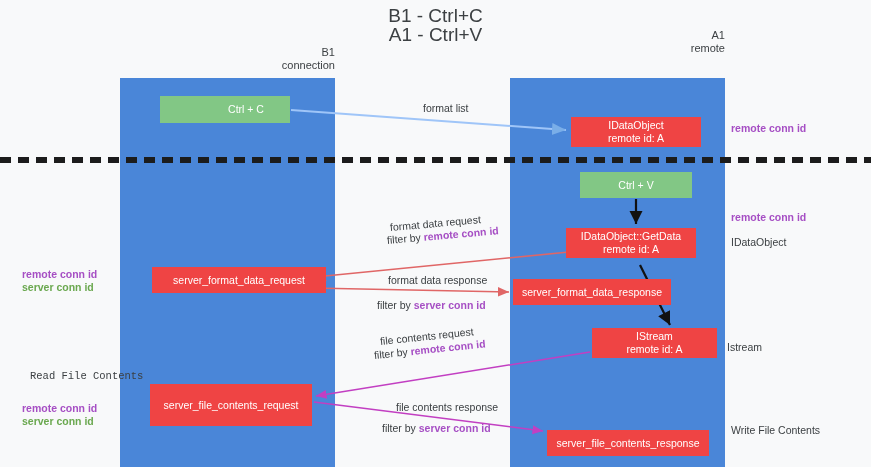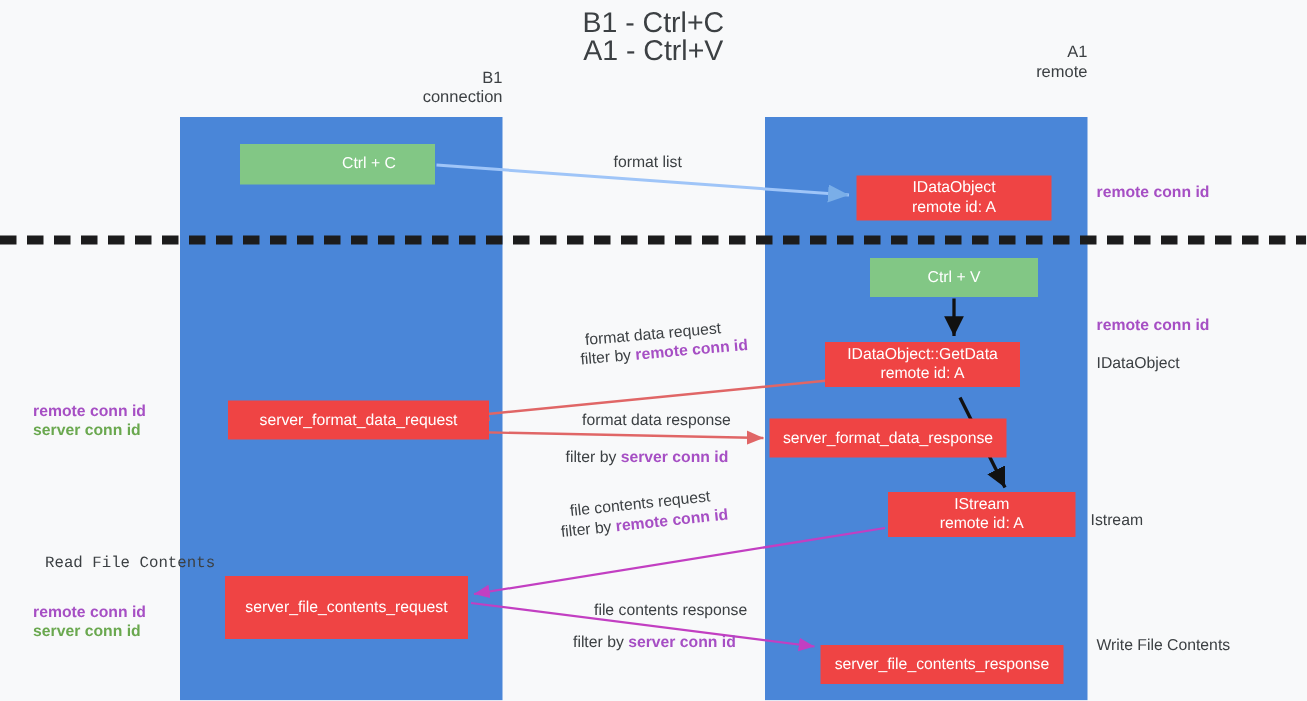--- a/index.html
+++ b/index.html
@@ -56,21 +56,21 @@
     text-align: center;
     white-space: pre-line;
     z-index: 6;
   }
   .node.green { background: #82c785; }
   .node.orange { background: #ef4444; }
 
   #n-ctrlc  { left: 160px; top: 96px;  width: 130px; height: 27px; padding-left: 42px; }
   #n-idataobject { left: 571px; top: 117px; width: 130px; height: 30px; }
   #n-ctrlv  { left: 580px; top: 172px; width: 112px; height: 26px; }
-  #n-getdata { left: 550px; top: 228px; width: 130px; height: 30px; }
+  #n-getdata { left: 566px; top: 228px; width: 130px; height: 30px; }
   #n-sfdreq { left: 152px; top: 267px; width: 174px; height: 26px; }
   #n-sfdresp { left: 513px; top: 279px; width: 158px; height: 26px; }
   #n-istream { left: 592px; top: 328px; width: 125px; height: 30px; }
   #n-sfcreq { left: 150px; top: 384px; width: 162px; height: 42px; }
   #n-sfcresp { left: 547px; top: 417px; width: 162px; height: 26px; margin-top: 13px; }
 
   .margin-note {
     position: absolute;
     font-size: 10.5px;
     line-height: 13px;
@@ -91,21 +91,21 @@
   #note-l2 { left: 22px; top: 402px; }
 
   .edge-label {
     position: absolute;
     font-size: 10.5px;
     line-height: 14px;
     color: #3c4043;
     white-space: nowrap;
     z-index: 7;
   }
-  #lbl-formatlist { left: 409px; top: 101px; }
+  #lbl-formatlist { left: 423px; top: 101px; }
   #lbl-fdr1 { left: 390px; top: 220px; transform: rotate(-5deg); transform-origin: left center;}
   #lbl-fdr2 { left: 387px; top: 233px; transform: rotate(-5deg); transform-origin: left center;}
   #lbl-fdresp1 { left: 388px; top: 273px; }
   #lbl-fdresp2 { left: 377px; top: 298px; }
   #lbl-fcr1 { left: 380px; top: 334px; transform: rotate(-6deg); transform-origin: left center;}
   #lbl-fcr2 { left: 374px; top: 348px; transform: rotate(-6deg); transform-origin: left center;}
   #lbl-fcresp1 { left: 396px; top: 400px; }
   #lbl-fcresp2 { left: 382px; top: 421px; }
 
   svg.overlay {

